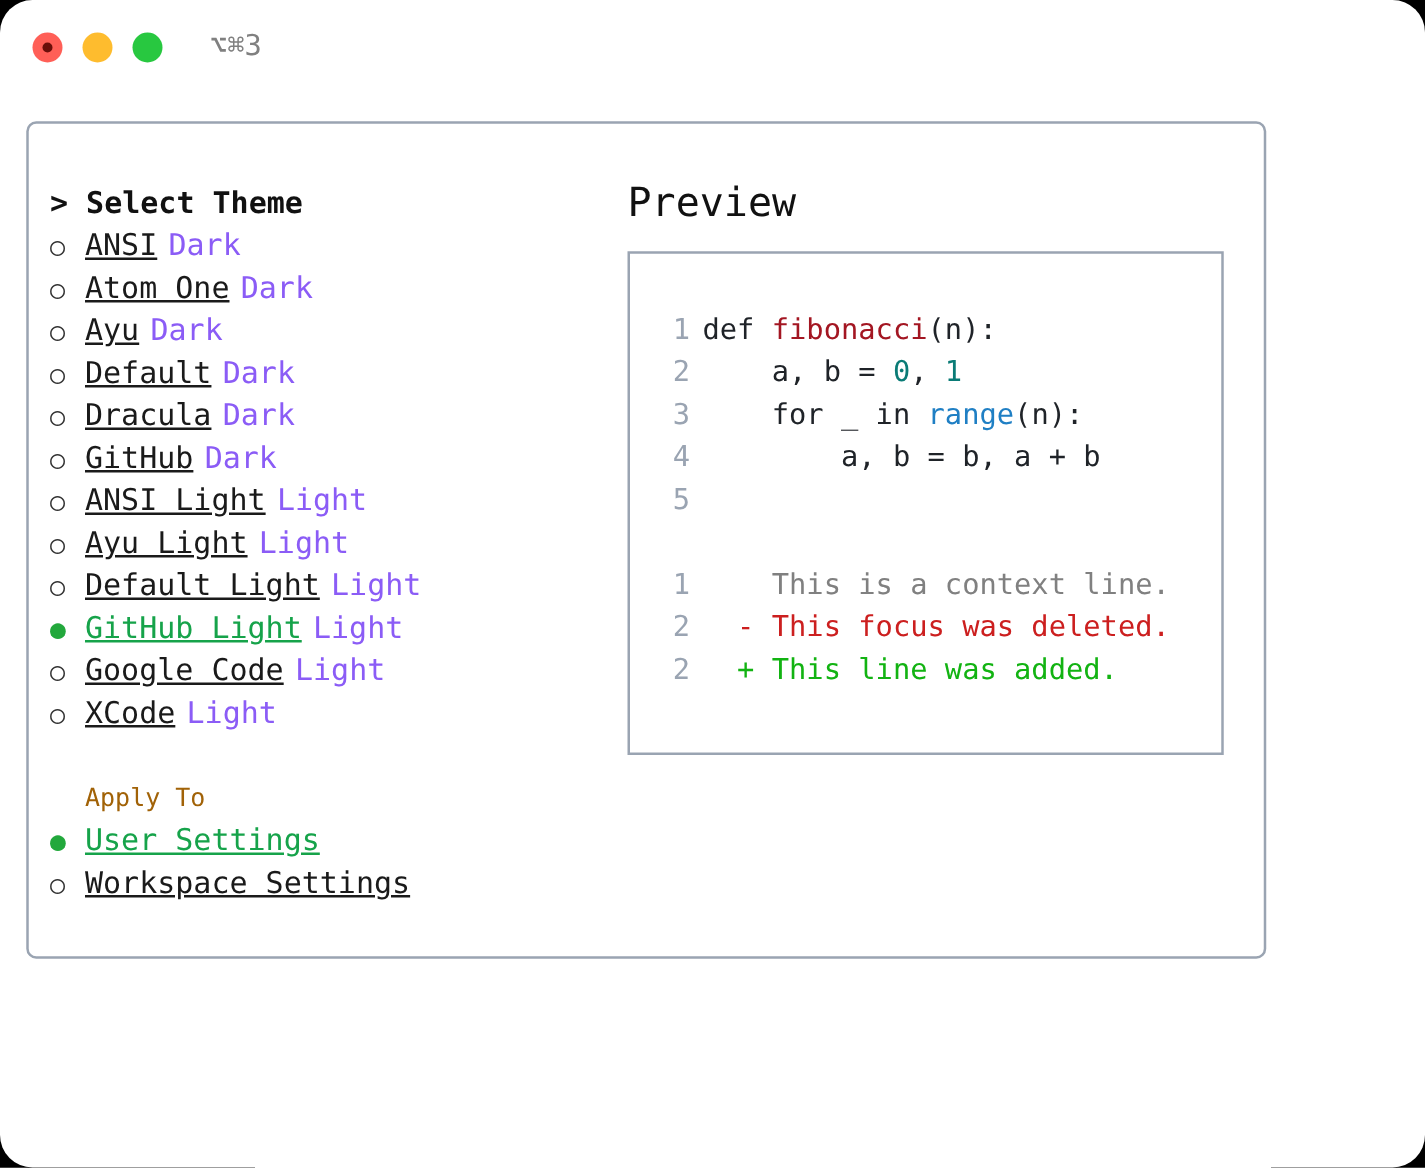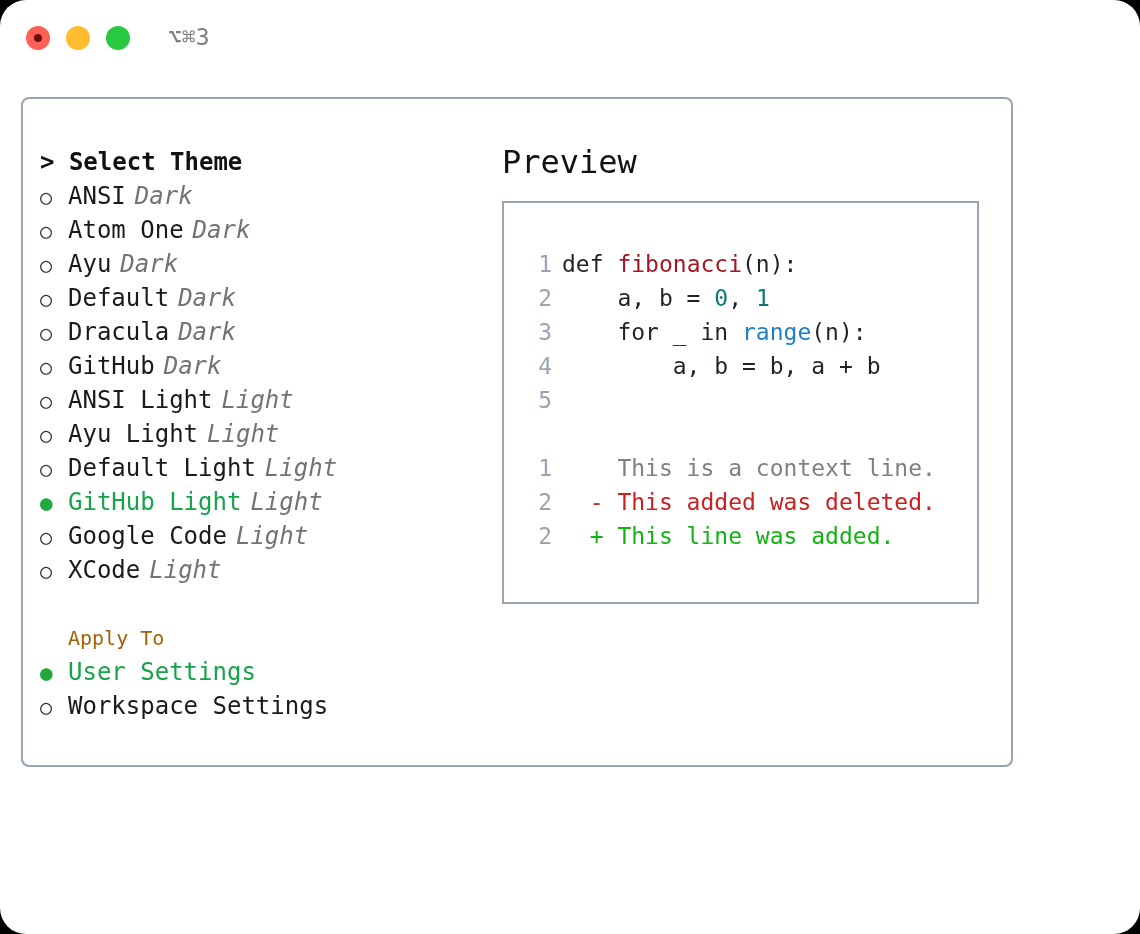--- a/index.html
+++ b/index.html
@@ -125,28 +125,28 @@
     flex: 0 0 28px;
     font-size: 20px;
     color: #333333;
   }
   .marker.sel {
     color: #22a83c;
     font-size: 21px;
   }
   .label {
     color: #1a1a1a;
+    text-decoration: underline;
   }
   .row.selected .label {
     color: #16a34a;
   }
   .suffix {
-    color: #737373;
+    color: #8b5cf6;
     padding-left: 9px;
-    font-style: italic;
   }
   .spacer-row { height: 34px; }
 
   .hint {
     margin-top: 34px;
     font-size: 23px;
     line-height: 34px;
     color: #9aa4b2;
     width: 410px;
   }
@@ -242,20 +242,20 @@
         <div id="code-block">
             <div class="code-line"><span class="lineno">1</span><span class="code-text"><span class="tok-kw">def </span><span class="tok-fn">fibonacci</span><span class="tok-plain">(n):</span></span></div>
             <div class="code-line"><span class="lineno">2</span><span class="code-text"><span class="tok-plain">    a, b = </span><span class="tok-num">0</span><span class="tok-plain">, </span><span class="tok-num">1</span></span></div>
             <div class="code-line"><span class="lineno">3</span><span class="code-text"><span class="tok-kw">    for _ in </span><span class="tok-call">range</span><span class="tok-plain">(n):</span></span></div>
             <div class="code-line"><span class="lineno">4</span><span class="code-text"><span class="tok-plain">        a, b = b, a + b</span></span></div>
             <div class="code-line"><span class="lineno">5</span></div>
           </div>
         <div class="gap-line"></div>
         <div id="diff-block">
             <div class="code-line"><span class="lineno">1</span><span class="diff-ctx">    This is a context line.</span></div>
-            <div class="code-line"><span class="lineno">2</span><span class="diff-del">  - This added was deleted.</span></div>
+            <div class="code-line"><span class="lineno">2</span><span class="diff-del">  - This focus was deleted.</span></div>
             <div class="code-line"><span class="lineno">2</span><span class="diff-add">  + This line was added.</span></div>
           </div>
       </div>
     </div>
 
   </div>
 </div>
 
 </body></html>

